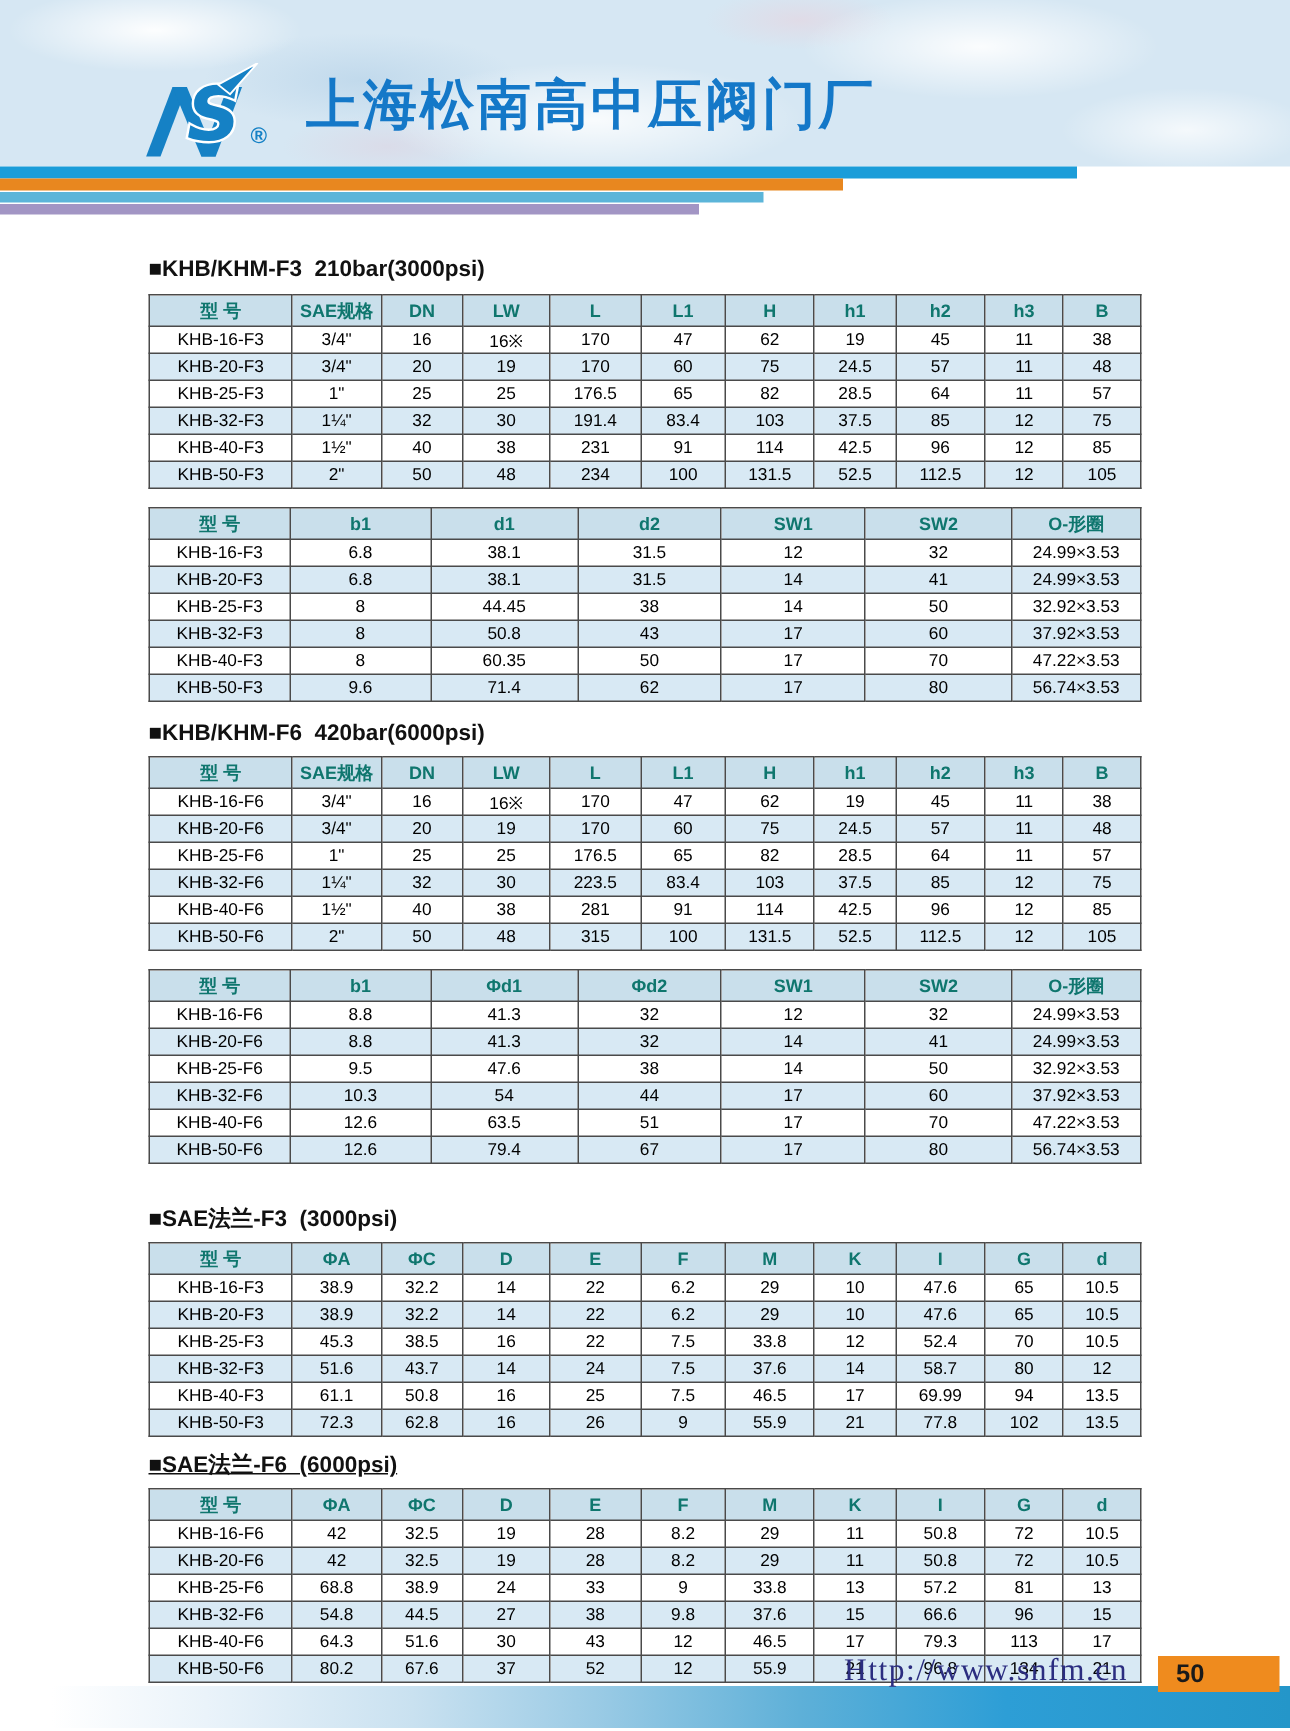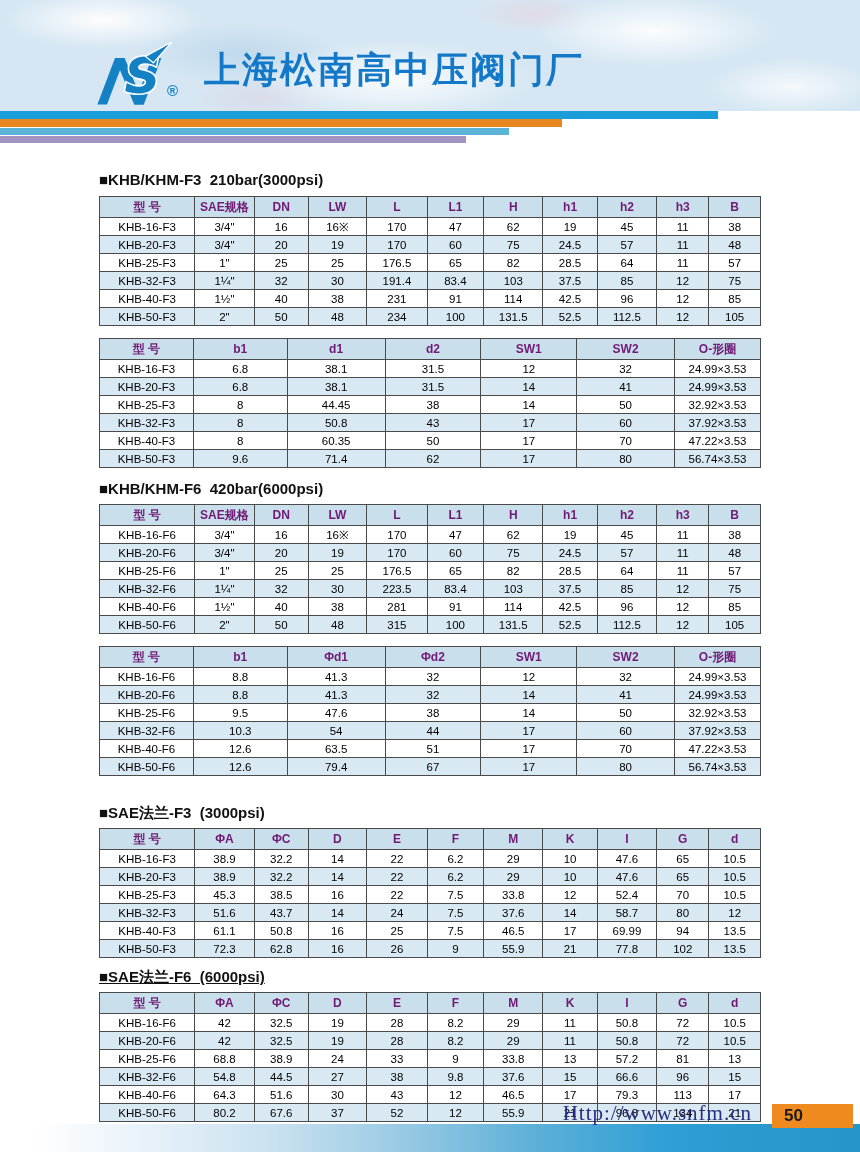--- a/index.html
+++ b/index.html
@@ -48,21 +48,21 @@
   table{
     border-collapse:collapse;width:662px;table-layout:fixed;
     margin-top:5px;border:1px solid #333;
   }
   table.gap{margin-top:12px;}
   table.after-title{margin-top:4px;}
   th,td{
     border:1px solid #4a4a4a;text-align:center;vertical-align:middle;
     padding:0;overflow:hidden;white-space:nowrap;
   }
-  th{height:20px;font-size:12px;font-weight:bold;background:#c9dfeb;color:#701a75;}
+  th{height:20px;font-size:12px;font-weight:bold;background:#c9dfeb;color:#0f766e;}
   td{height:17px;font-size:11.5px;color:#000;background:#ffffff;}
   tbody tr:nth-child(even) td{background:#d8e9f4;}
   
   .footer-bar{
     position:absolute;left:0;top:1124px;width:860px;height:28px;
     background:linear-gradient(90deg,#ffffff 0%,#ffffff 4%,#eaf3fa 16%,#c9e1f0 32%,#9bcbe5 46%,#5eb0d8 62%,#2d9ed6 78%,#2496c9 100%);
   }
   .footer-url{
     position:absolute;top:1101px;right:108px;
     font-family:"Liberation Serif",serif;font-weight:normal;font-size:21px;

